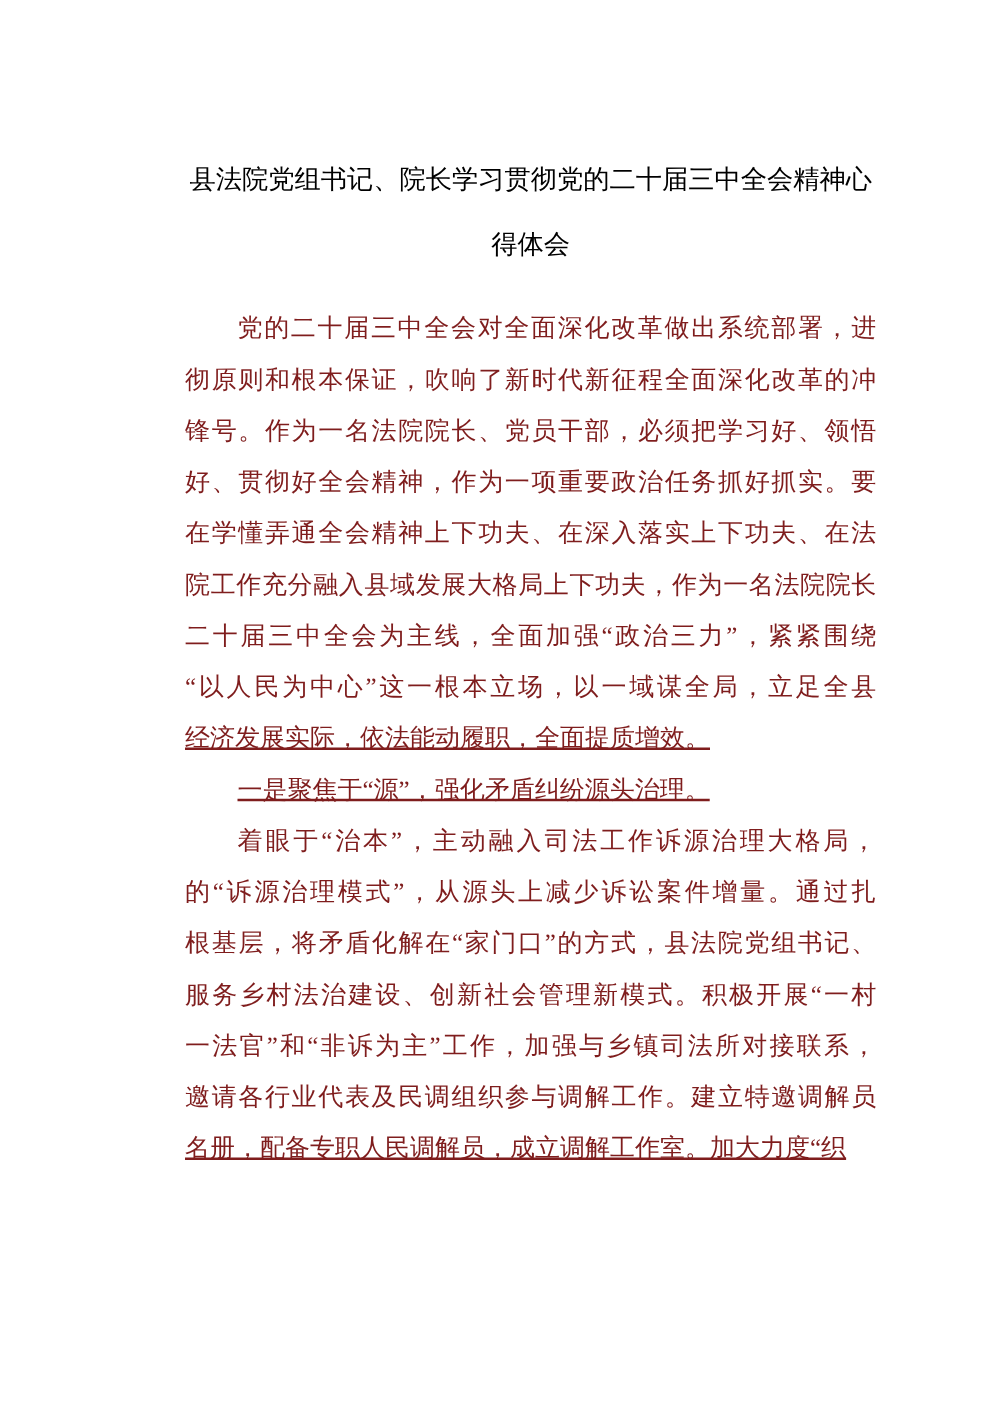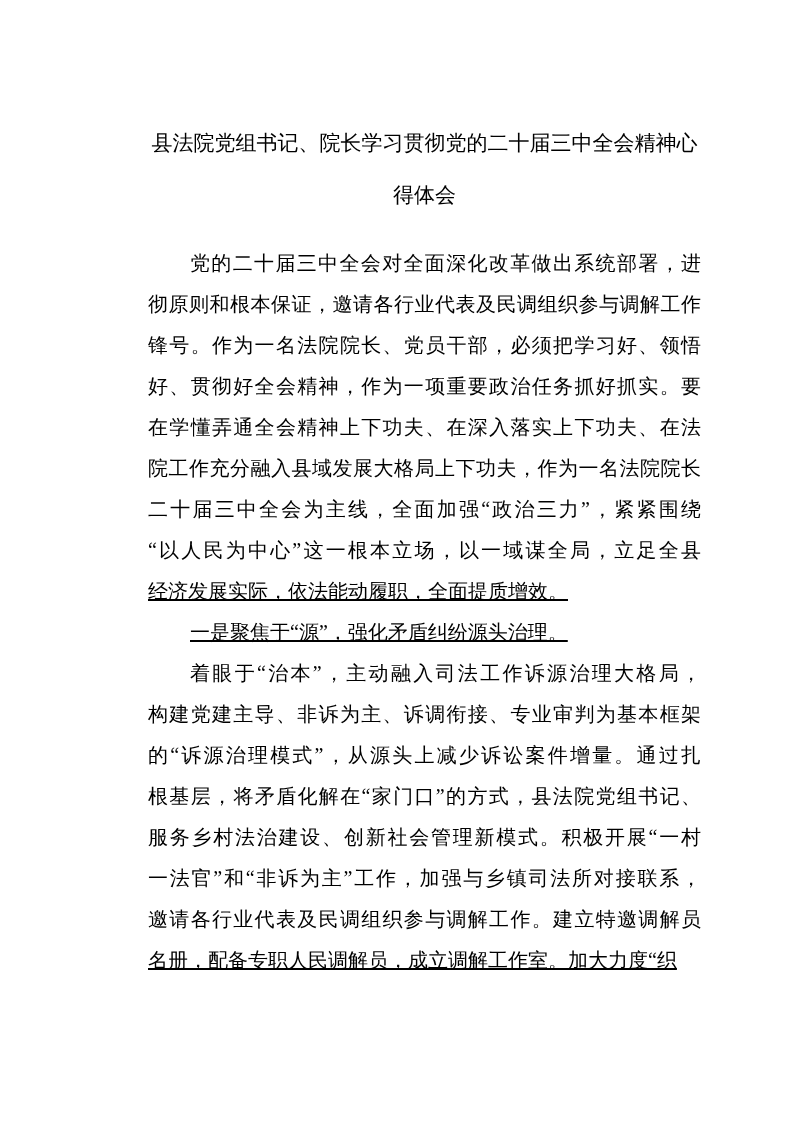--- a/index.html
+++ b/index.html
@@ -24,21 +24,21 @@
     font-size: 21px;
     line-height: 52px;
     font-weight: 400;
     color: #000000;
   }
   .doc-body {
     width: 553px;
     margin: 22px 0 0 123px;
     font-size: 20px;
     line-height: 41px;
-    color: #000000;
+    color: #7f1d1d;
   }
   .line {
     width: 553px;
     text-align: justify;
     text-align-last: justify;
     text-justify: inter-character;
     white-space: normal;
     overflow: hidden;
     max-height: 41px;
   }
@@ -53,31 +53,30 @@
 </head>
 <body>
 
 <div class="page">
   <div class="doc-title">
     <div class="title-line">县法院党组书记、院长学习贯彻党的二十届三中全会精神心</div>
     <div class="title-line">得体会</div>
   </div>
   <div class="doc-body">
       <div class="line first">党的二十届三中全会对全面深化改革做出系统部署，进</div>
-      <div class="line">彻原则和根本保证，邀请各行业代表及民调组织参与调解工作</div>
+      <div class="line">彻原则和根本保证，吹响了新时代新征程全面深化改革的冲</div>
       <div class="line">锋号。作为一名法院院长、党员干部，必须把学习好、领悟</div>
       <div class="line">好、贯彻好全会精神，作为一项重要政治任务抓好抓实。要</div>
       <div class="line">在学懂弄通全会精神上下功夫、在深入落实上下功夫、在法</div>
       <div class="line">院工作充分融入县域发展大格局上下功夫，作为一名法院院长</div>
       <div class="line">二十届三中全会为主线，全面加强“政治三力”，紧紧围绕</div>
       <div class="line">“以人民为中心”这一根本立场，以一域谋全局，立足全县</div>
       <div class="line last">经济发展实际，依法能动履职，全面提质增效。</div>
       <div class="line first last">一是聚焦于“源”，强化矛盾纠纷源头治理。</div>
       <div class="line first">着眼于“治本”，主动融入司法工作诉源治理大格局，</div>
-      <div class="line">构建党建主导、非诉为主、诉调衔接、专业审判为基本框架</div>
       <div class="line">的“诉源治理模式”，从源头上减少诉讼案件增量。通过扎</div>
       <div class="line">根基层，将矛盾化解在“家门口”的方式，县法院党组书记、</div>
       <div class="line">服务乡村法治建设、创新社会管理新模式。积极开展“一村</div>
       <div class="line">一法官”和“非诉为主”工作，加强与乡镇司法所对接联系，</div>
       <div class="line">邀请各行业代表及民调组织参与调解工作。建立特邀调解员</div>
       <div class="line last">名册，配备专职人民调解员，成立调解工作室。加大力度“织</div>
     </div>
 </div>
 
 </body></html>

